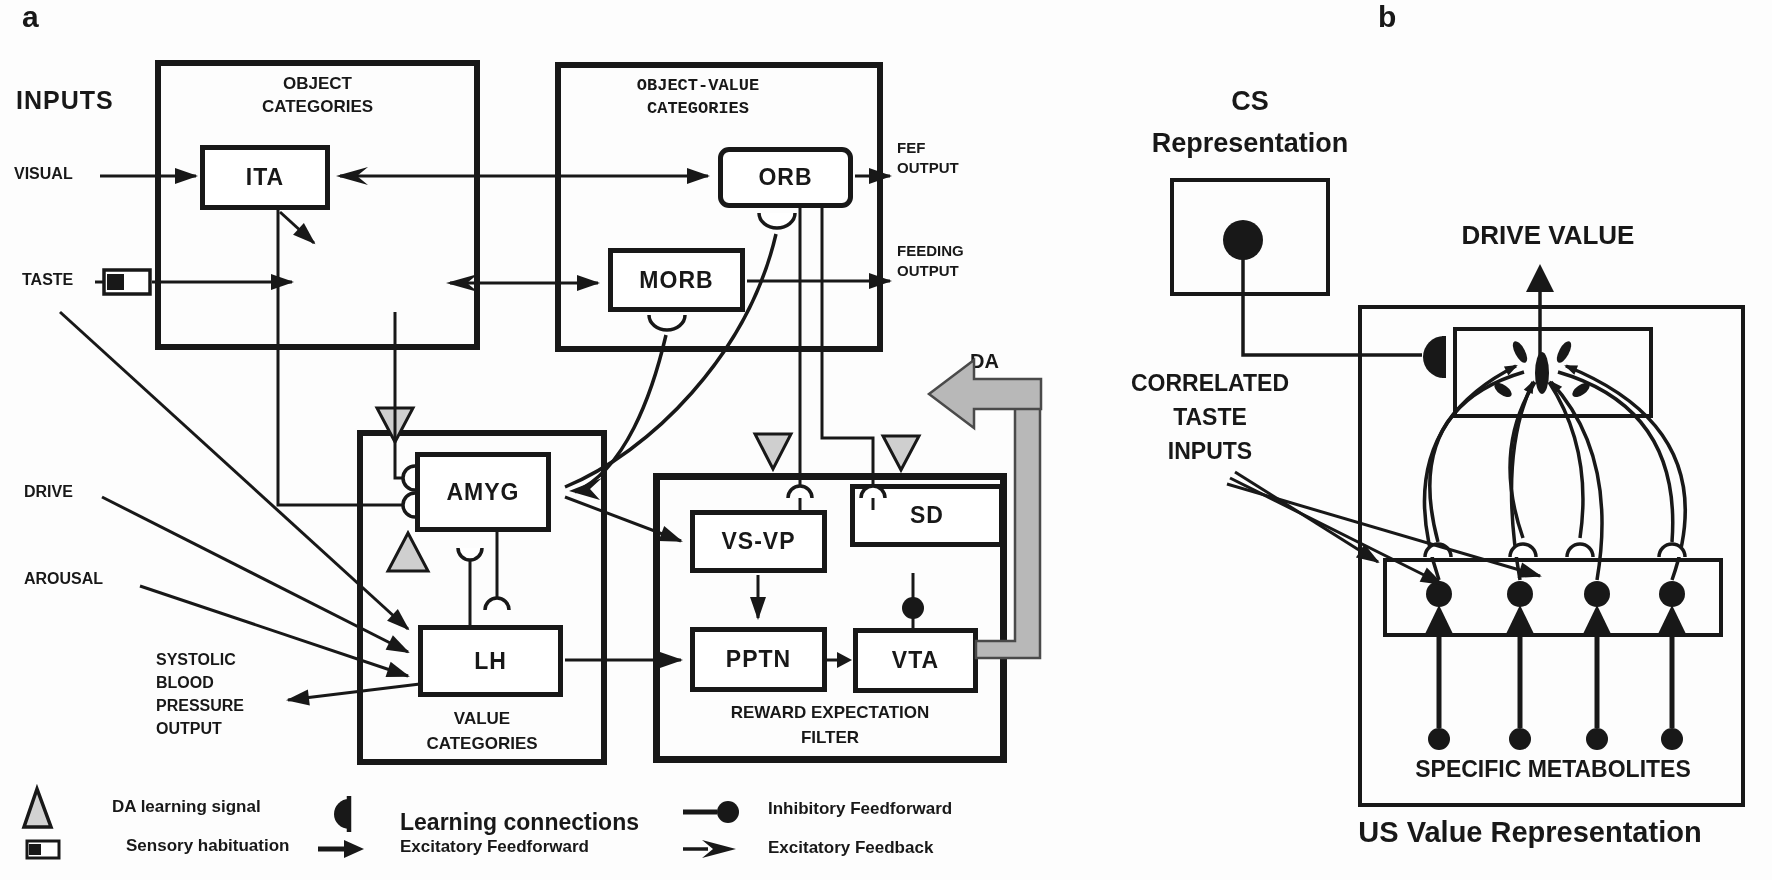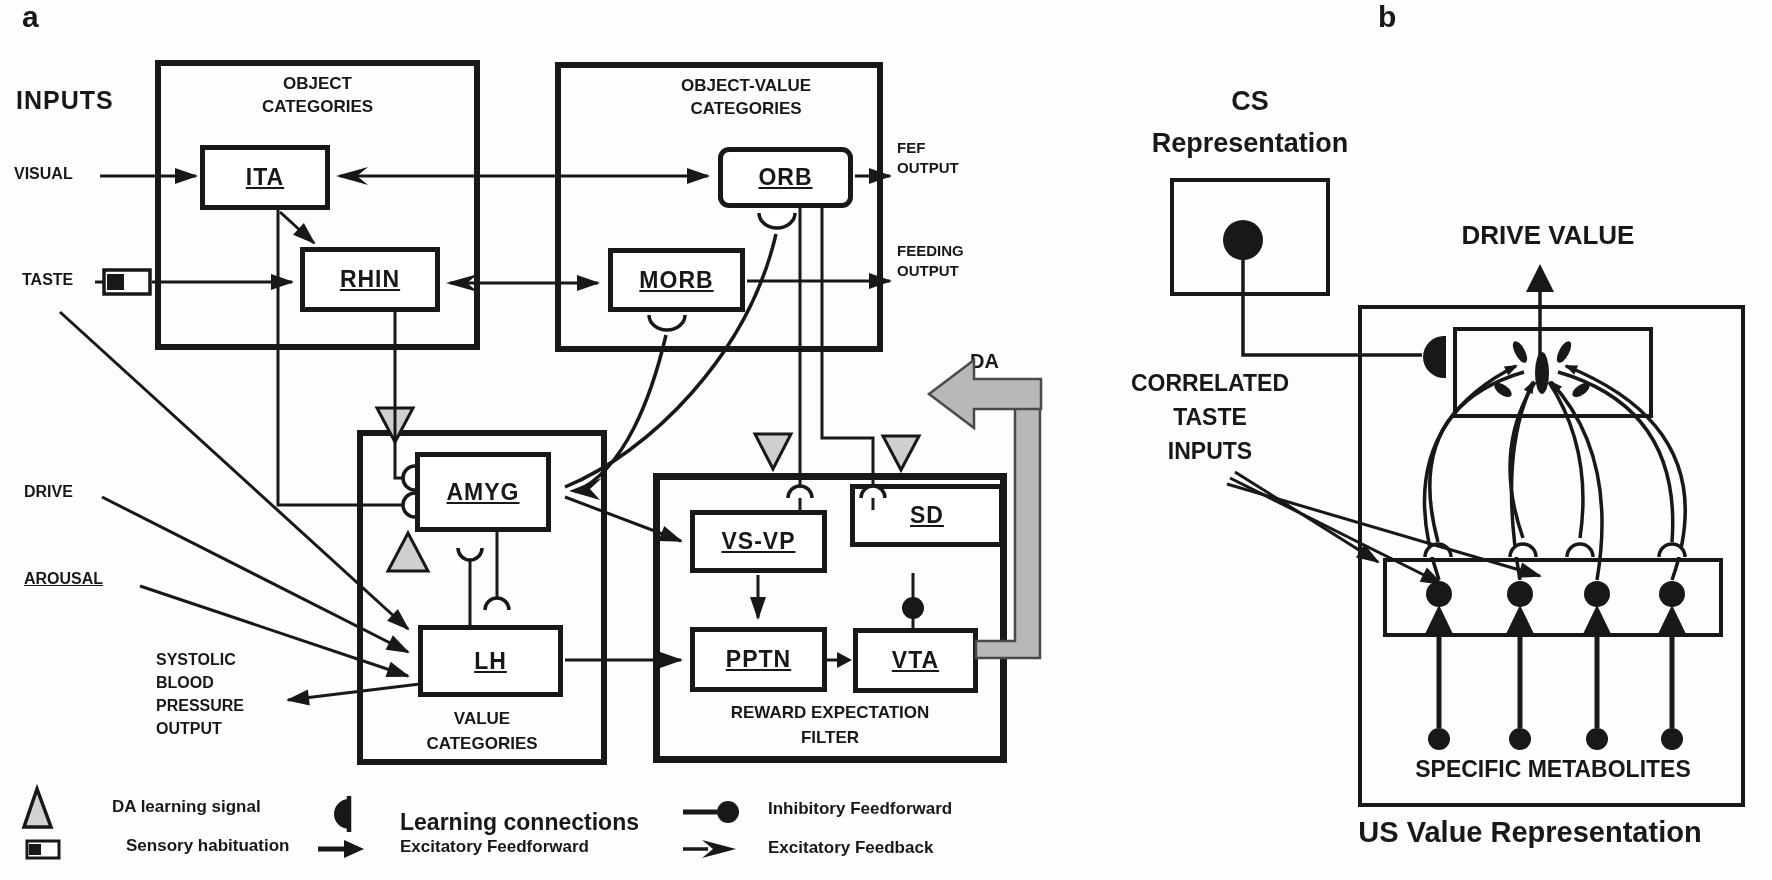--- a/index.html
+++ b/index.html
@@ -3,63 +3,62 @@
 <meta charset="utf-8">
 <style>
   html,body{margin:0;padding:0;background:#fff;}
   #fig{position:relative;width:1772px;height:880px;background:#fdfdfd;
        font-family:"Liberation Sans","DejaVu Sans",sans-serif;color:#181818;overflow:hidden;}
   .lbl{position:absolute;font-weight:bold;color:#181818;}
   .ml{white-space:pre-line;}
   .ctr{text-align:center;}
   .gbox{position:absolute;border:6px solid #181818;background:transparent;box-sizing:border-box;}
   .node{position:absolute;border:5px solid #181818;background:#fff;box-sizing:border-box;
-        display:flex;align-items:center;justify-content:center;font-weight:bold;font-size:23px;letter-spacing:1px;text-decoration:underline;}
+        display:flex;align-items:center;justify-content:center;font-weight:bold;font-size:23px;letter-spacing:1px;}
   .pb{border-width:4px;}
   svg{position:absolute;left:0;top:0;pointer-events:none;}
   .panel-label{font-size:30px;}
 </style>
 </head>
 <body>
 
 <div id="fig">
 
   <div class="lbl panel-label" style="left:22px;top:0px;">a</div>
 
   <div class="lbl" style="left:16px;top:86px;font-size:25px;letter-spacing:1px;">INPUTS</div>
   <div class="lbl" style="left:14px;top:165px;font-size:16px;">VISUAL</div>
   <div class="lbl" style="left:22px;top:271px;font-size:16px;">TASTE</div>
   <div class="lbl" style="left:24px;top:483px;font-size:16px;">DRIVE</div>
-  <div class="lbl" style="left:24px;top:570px;font-size:16px;text-decoration:underline;">AROUSAL</div>
+  <div class="lbl" style="left:24px;top:570px;font-size:16px;">AROUSAL</div>
   <div class="lbl ml" style="left:156px;top:648px;font-size:16px;line-height:23px;">SYSTOLIC
 BLOOD
 PRESSURE
 OUTPUT</div>
   <div class="lbl ml" style="left:897px;top:138px;font-size:15px;line-height:20px;">FEF
 OUTPUT</div>
   <div class="lbl ml" style="left:897px;top:241px;font-size:15px;line-height:20px;">FEEDING
 OUTPUT</div>
   <div class="lbl" style="left:970px;top:350px;font-size:20px;">DA</div>
 
   <div class="gbox" style="left:155px;top:60px;width:325px;height:290px;"></div>
   <div class="gbox" style="left:555px;top:62px;width:328px;height:290px;"></div>
   <div class="gbox" style="left:357px;top:430px;width:250px;height:335px;"></div>
   <div class="gbox" style="left:653px;top:473px;width:354px;height:290px;border-width:7px;"></div>
 
   <div class="lbl ml ctr" style="left:155px;top:72px;width:325px;font-size:17px;line-height:23px;">OBJECT
 CATEGORIES</div>
-  <div class="lbl ml ctr" style="left:582px;top:74px;width:328px;font-size:17px;line-height:23px;">OBJECT-VALUE
+  <div class="lbl ml ctr" style="left:534px;top:74px;width:328px;font-size:17px;line-height:23px;font-family:Liberation Mono, monospace;">OBJECT-VALUE
 CATEGORIES</div>
   <div class="lbl ml ctr" style="left:357px;top:706px;width:250px;font-size:17px;line-height:25px;">VALUE
 CATEGORIES</div>
   <div class="lbl ml ctr" style="left:653px;top:700px;width:354px;font-size:17px;line-height:25px;">REWARD EXPECTATION
 FILTER</div>
 
   <div class="node" style="left:200px;top:145px;width:130px;height:65px;">ITA</div>
-  <div class="node" style="left:300px;top:247px;width:140px;height:65px;">RHIN</div>
   <div class="node" style="left:718px;top:147px;width:135px;height:61px;border-radius:11px;">ORB</div>
   <div class="node" style="left:608px;top:248px;width:137px;height:64px;">MORB</div>
   <div class="node" style="left:415px;top:452px;width:136px;height:80px;">AMYG</div>
   <div class="node" style="left:418px;top:625px;width:145px;height:72px;">LH</div>
   <div class="node" style="left:690px;top:510px;width:137px;height:63px;">VS-VP</div>
   <div class="node" style="left:850px;top:484px;width:154px;height:63px;">SD</div>
   <div class="node" style="left:690px;top:627px;width:137px;height:65px;">PPTN</div>
   <div class="node" style="left:853px;top:628px;width:125px;height:65px;">VTA</div>
 
   <div class="lbl" style="left:112px;top:797px;font-size:17px;">DA learning signal</div>

